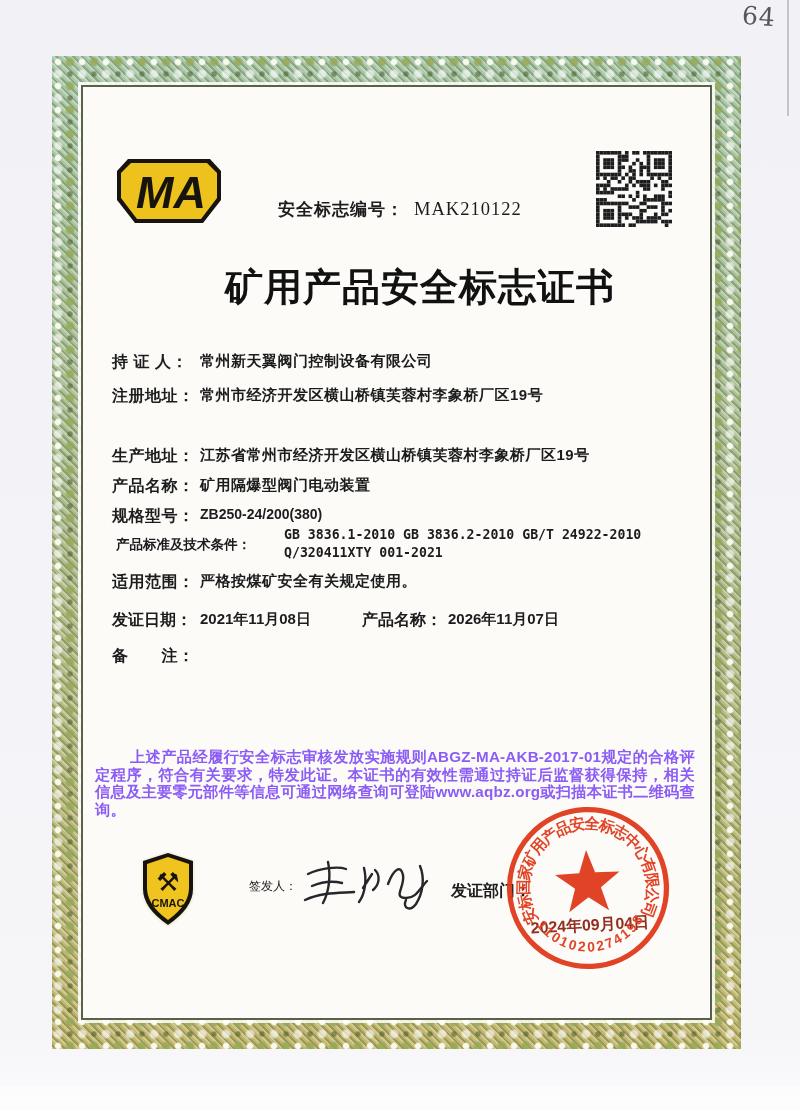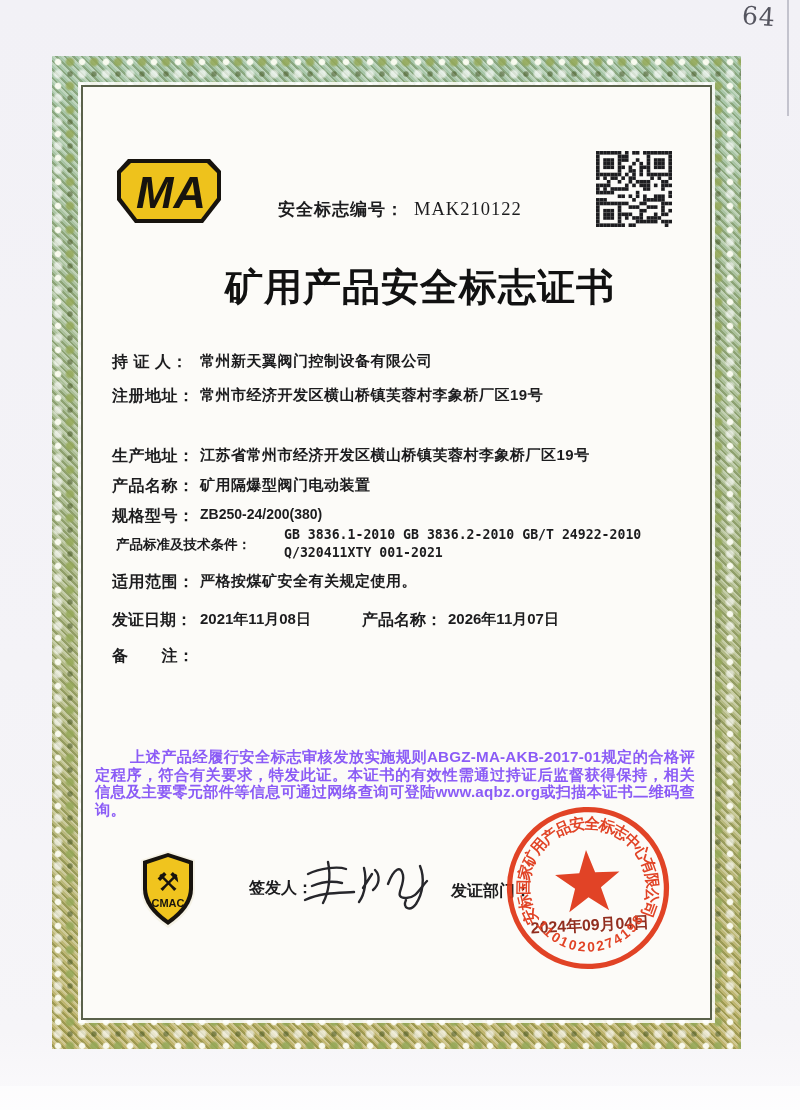--- a/index.html
+++ b/index.html
@@ -60,21 +60,21 @@
   .d-lbl2{left:362px;font-size:16px;}
   .d-val2{left:448px;font-size:15px;}
   .row-remark{top:634px;}
   
   .statement{
     position:absolute;left:95px;top:736px;width:600px;font-size:15.2px;font-weight:bold;
     line-height:17.6px;text-indent:2.3em;text-align:justify;letter-spacing:.2px;color:#8b5cf6;
   }
   
   .cmac{position:absolute;left:139px;top:839px;width:58px;height:78px;}
-  .signer-lbl{position:absolute;left:249px;top:866px;font-size:16px;font-weight:bold;}
+  .signer-lbl{position:absolute;left:249px;top:866px;font-size:12px;font-weight:normal;}
   .signature{position:absolute;left:300px;top:836px;width:150px;height:64px;}
   .dept-lbl{position:absolute;left:451px;top:869px;font-size:16px;font-weight:bold;}
   .stamp{position:absolute;left:482px;top:770px;width:212px;height:212px;transform:rotate(-3deg);opacity:.95;}
   .bottom-strip{position:absolute;left:0;top:1086px;width:800px;height:24px;background:rgba(255,255,255,.55);}
 </style>
 </head>
 <body>
 
 <div class="note-64">64</div>
 <div class="scan-line"></div>

